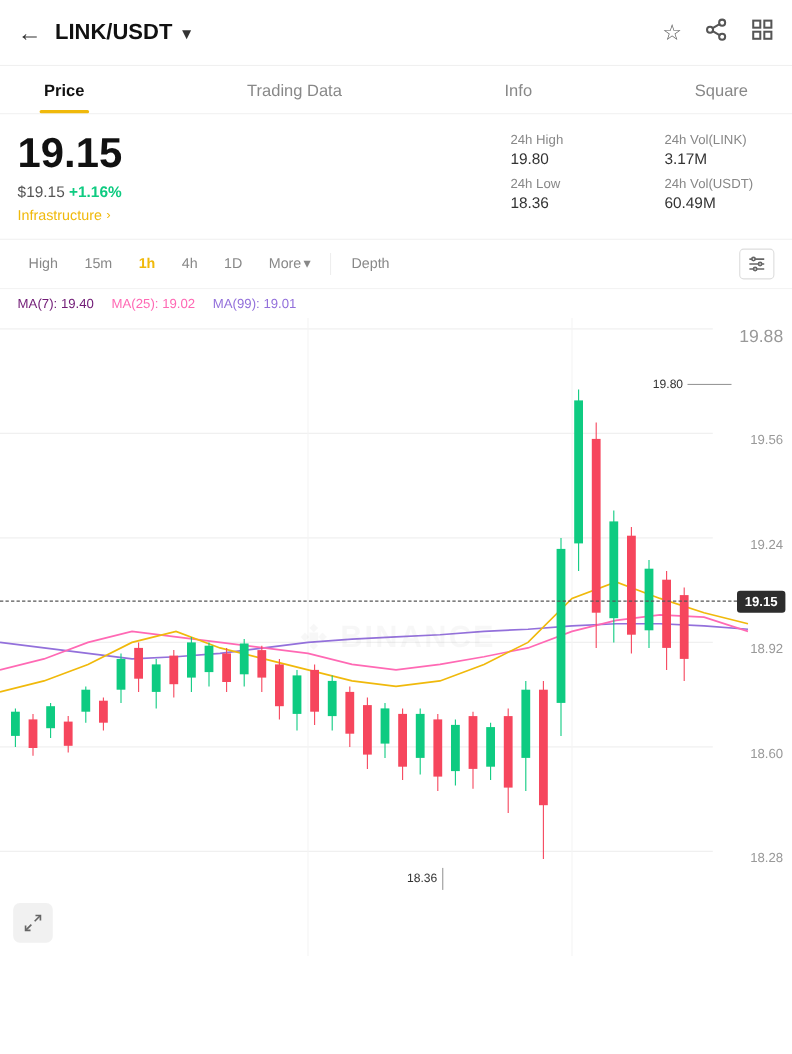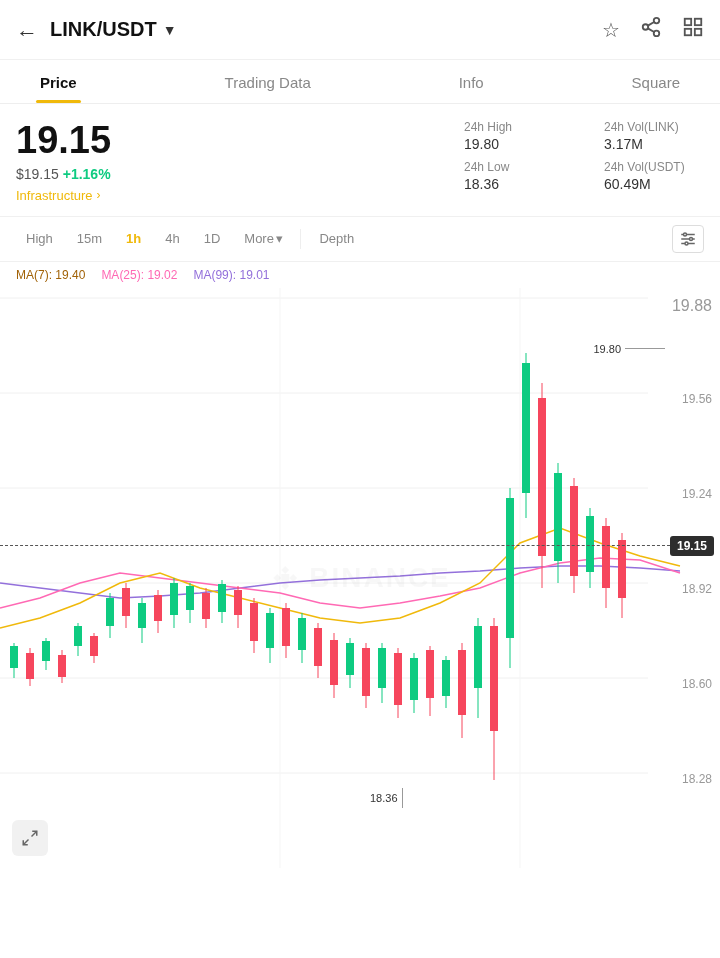--- a/index.html
+++ b/index.html
@@ -39,21 +39,21 @@
     .chart-controls { display: flex; align-items: center; padding: 8px 16px; border-bottom: 1px solid #f0f0f0; border-top: 1px solid #f0f0f0; background: #fff; gap: 4px; }
     .time-btn { padding: 6px 10px; font-size: 13px; color: #888; cursor: pointer; border-radius: 4px; }
     .time-btn.active { color: #F0B90B; font-weight: 700; }
     .more-btn { display: flex; align-items: flex-start; gap: 2px; padding: 6px 10px; font-size: 13px; color: #888; cursor: pointer; }
     .depth-btn { padding: 6px 10px; font-size: 13px; color: #888; cursor: pointer; }
     .chart-settings { margin-left: auto; width: 32px; height: 28px; display: flex; align-items: center; justify-content: center; border: 1px solid #ddd; border-radius: 4px; cursor: pointer; }
 
     
     .ma-indicators { padding: 6px 16px; display: flex; gap: 16px; background: #fff; }
     .ma-item { font-size: 12px; }
-    .ma-7 { color: #a16207; }
+    .ma-7 { color: #701a75; }
     .ma-25 { color: #FF69B4; }
     .ma-99 { color: #9370DB; }
 
     
     .chart-area { position: relative; background: #fff; overflow: hidden; }
     .chart-svg { display: block; }
 
     
     .watermark { position: absolute; top: 50%; left: 50%; transform: translate(-50%, -50%); opacity: 0.06; font-size: 28px; font-weight: 700; color: #888; letter-spacing: 2px; pointer-events: none; display: flex; align-items: center; gap: 8px; }
 

